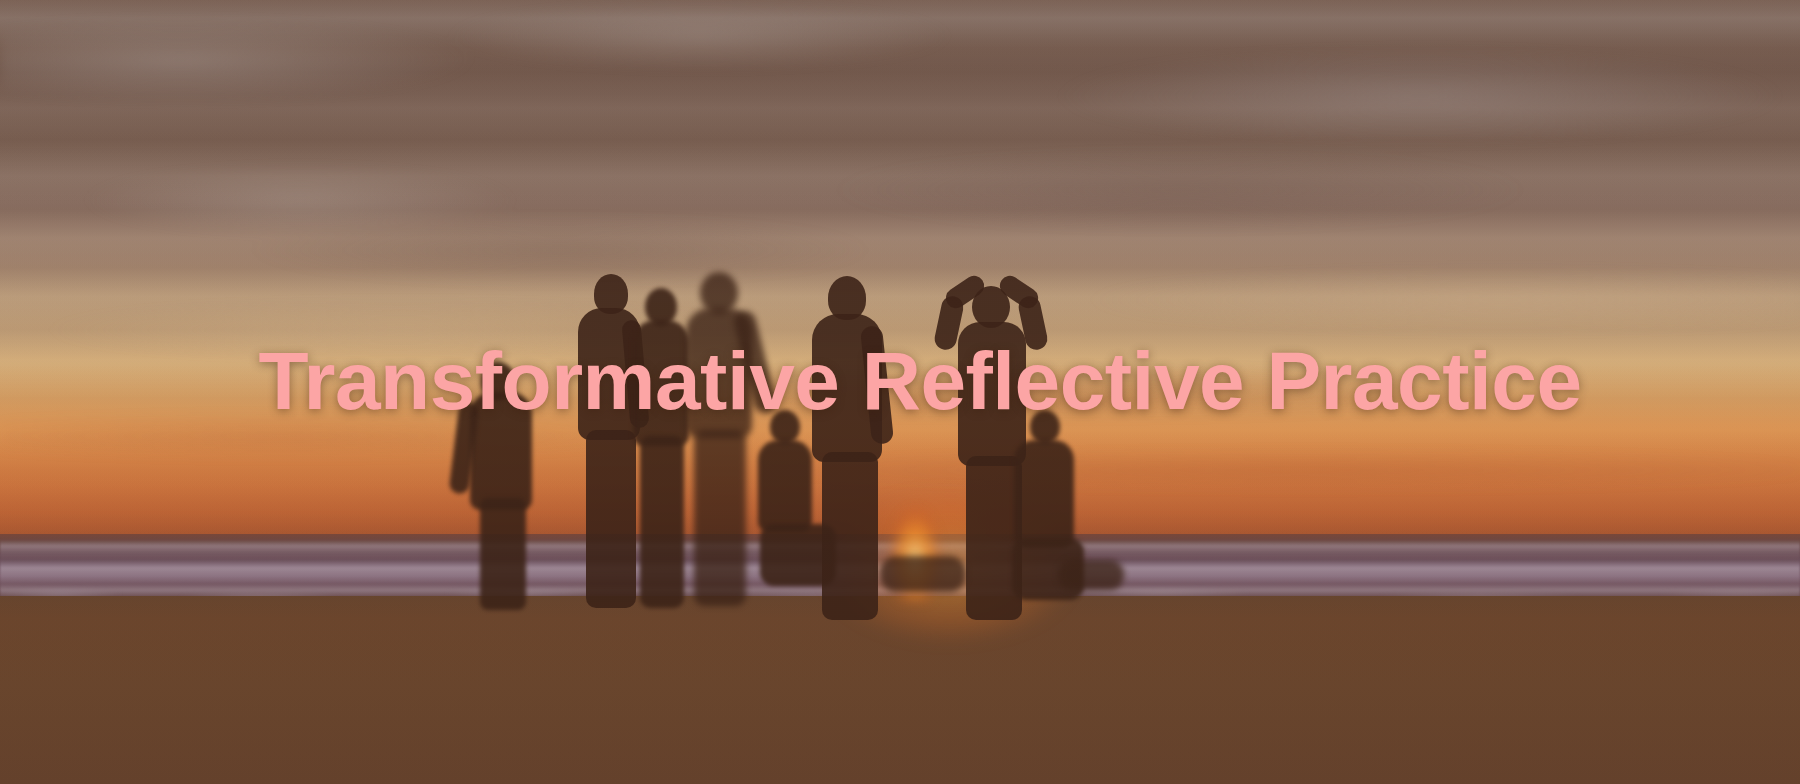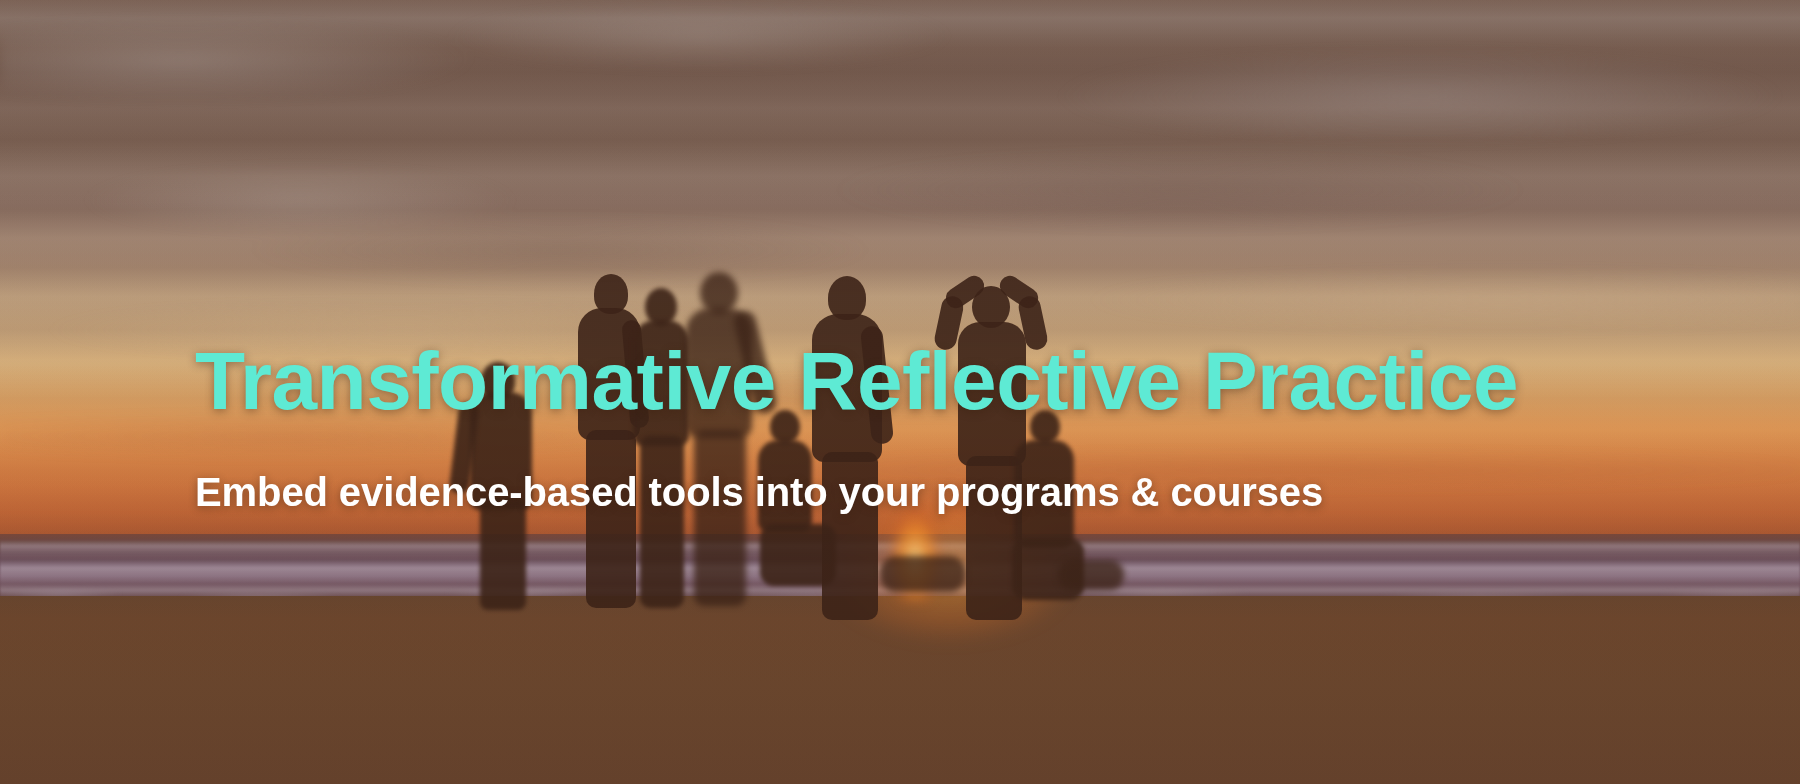--- a/index.html
+++ b/index.html
@@ -221,27 +221,28 @@
   
   .copy-block {
     position: absolute;
     left: 195px;
     top: 340px;
     width: 1450px;
   }
 
   .hero-title {
     margin: 0;
-    color: #5eead4;
+    color: #fca5a5;
     font-size: 82px;
     line-height: 1.0;
     font-weight: 700;
     letter-spacing: -0.5px;
     text-shadow: 0 2px 10px rgba(60,30,14,0.45);
     white-space: nowrap;
+    text-align: center;
   }
 
   .hero-subtitle {
     margin: 50px 0 0 0;
     color: #ffffff;
     font-size: 40px;
     line-height: 1.0;
     font-weight: 700;
     letter-spacing: -0.1px;
     text-shadow: 0 2px 8px rgba(60,30,14,0.45);
@@ -323,17 +324,16 @@
       <div class="fig softer" style="left:880px; top:556px; width:86px; height:36px; border-radius:16px;"></div>
       <div class="fig softer" style="left:1058px; top:560px; width:66px; height:30px; border-radius:14px;"></div>
     </div>
 
     <div class="photo-grade"></div>
   </div>
 
   <div class="copy-block">
     <h1 class="hero-title">Transformative Reflective Practice</h1>
 
-    <p class="hero-subtitle">Embed evidence-based tools into your programs &amp; courses</p>
 
   </div>
 
 </div>
 
 </body></html>

